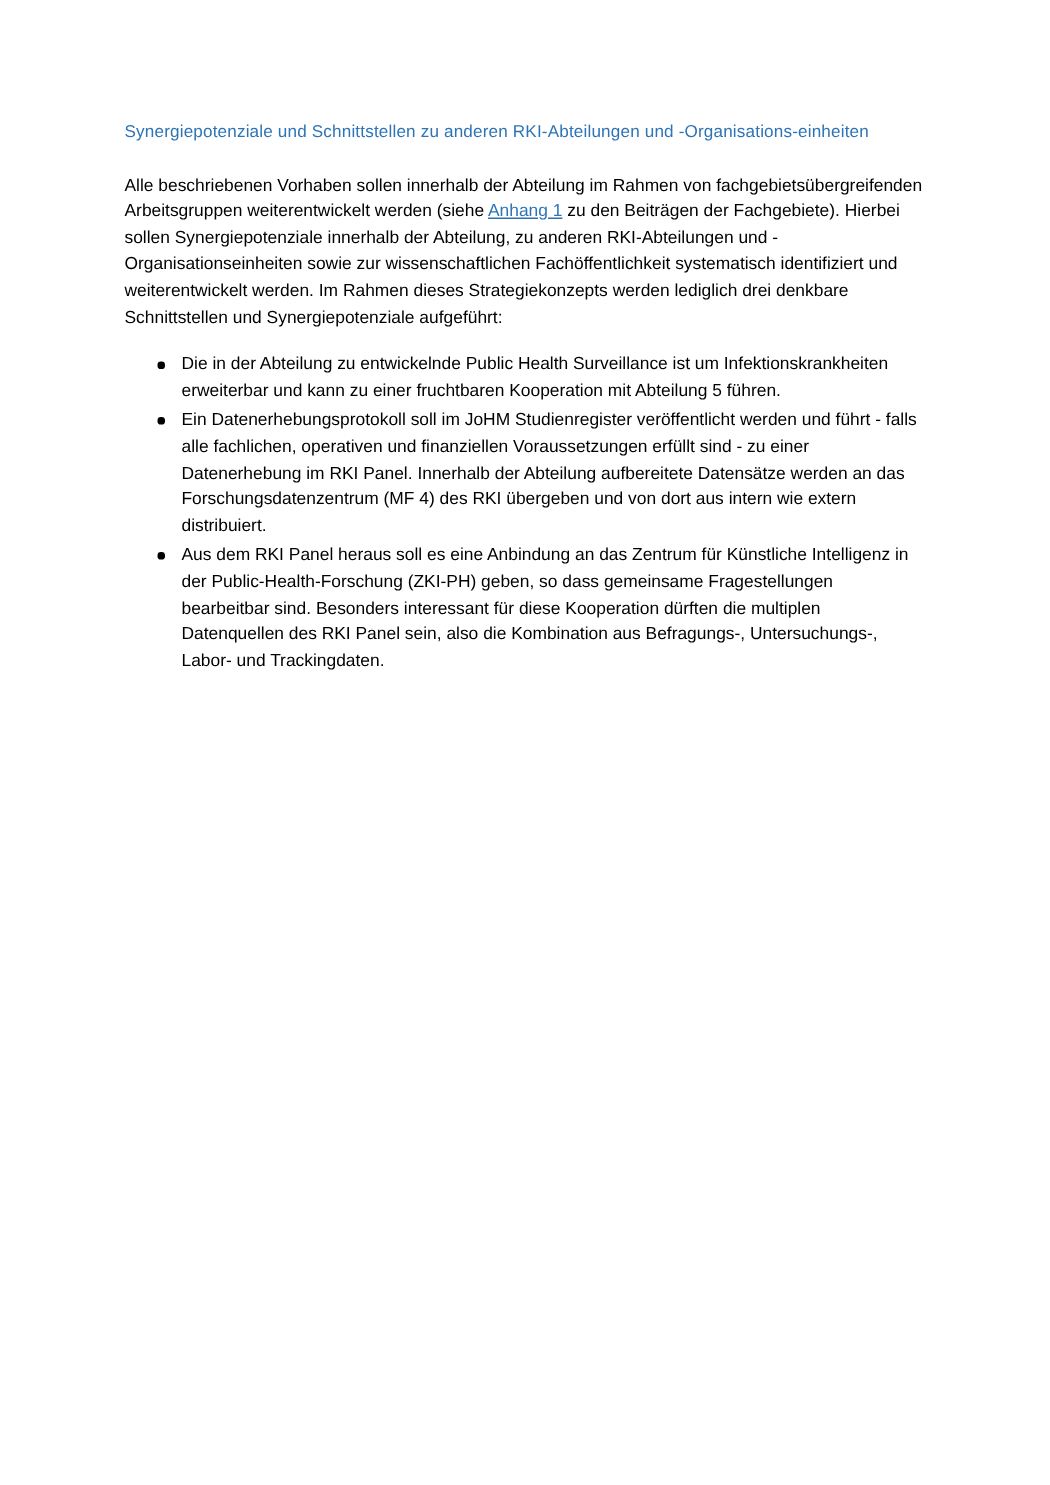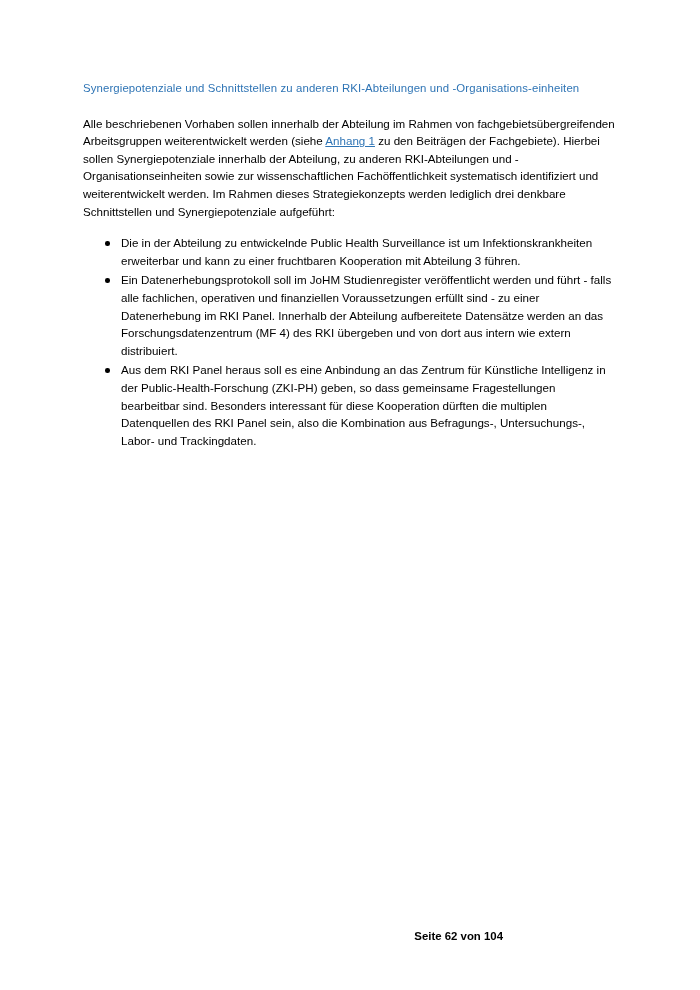--- a/index.html
+++ b/index.html
@@ -82,22 +82,21 @@
 
 <div class="page">
 
   <div class="content">
 
     <h1 class="doc-heading">Synergiepotenziale und Schnittstellen zu anderen RKI-Abteilungen und -Organisations-einheiten</h1>
 
     <p class="body-para"><span>Alle beschriebenen Vorhaben sollen innerhalb der Abteilung im Rahmen von fachgebietsübergreifenden Arbeitsgruppen weiterentwickelt werden (siehe </span><a class="inline-link" href="#">Anhang 1</a><span> zu den Beiträgen der Fachgebiete). Hierbei sollen Synergiepotenziale innerhalb der Abteilung, zu anderen RKI-Abteilungen und -Organisationseinheiten sowie zur wissenschaftlichen Fachöffentlichkeit systematisch identifiziert und weiterentwickelt werden. Im Rahmen dieses Strategiekonzepts werden lediglich drei denkbare Schnittstellen und Synergiepotenziale aufgeführt:</span></p>
 
     <ul class="bullets">
-      <li><span>Die in der Abteilung zu entwickelnde Public Health Surveillance ist um Infektionskrankheiten erweiterbar und kann zu einer fruchtbaren Kooperation mit Abteilung 3 führen.</span></li>
+      <li><span>Die in der Abteilung zu entwickelnde Public Health Surveillance ist um Infektionskrankheiten erweiterbar und kann zu einer fruchtbaren Kooperation mit Abteilung 5 führen.</span></li>
       <li><span>Ein Datenerhebungsprotokoll soll im JoHM Studienregister veröffentlicht werden und führt - falls alle fachlichen, operativen und finanziellen Voraussetzungen erfüllt sind - zu einer Datenerhebung im RKI Panel. Innerhalb der Abteilung aufbereitete Datensätze werden an das Forschungsdatenzentrum (MF 4) des RKI übergeben und von dort aus intern wie extern distribuiert.</span></li>
       <li><span>Aus dem RKI Panel heraus soll es eine Anbindung an das Zentrum für Künstliche Intelligenz in der Public-Health-Forschung (ZKI-PH) geben, so dass gemeinsame Fragestellungen bearbeitbar sind. Besonders interessant für diese Kooperation dürften die multiplen Datenquellen des RKI Panel sein, also die Kombination aus Befragungs-, Untersuchungs-, Labor- und Trackingdaten.</span></li>
     </ul>
 
   </div>
 
-  <div class="footer">Seite 62 von 104</div>
 
 </div>
 
 </body></html>

